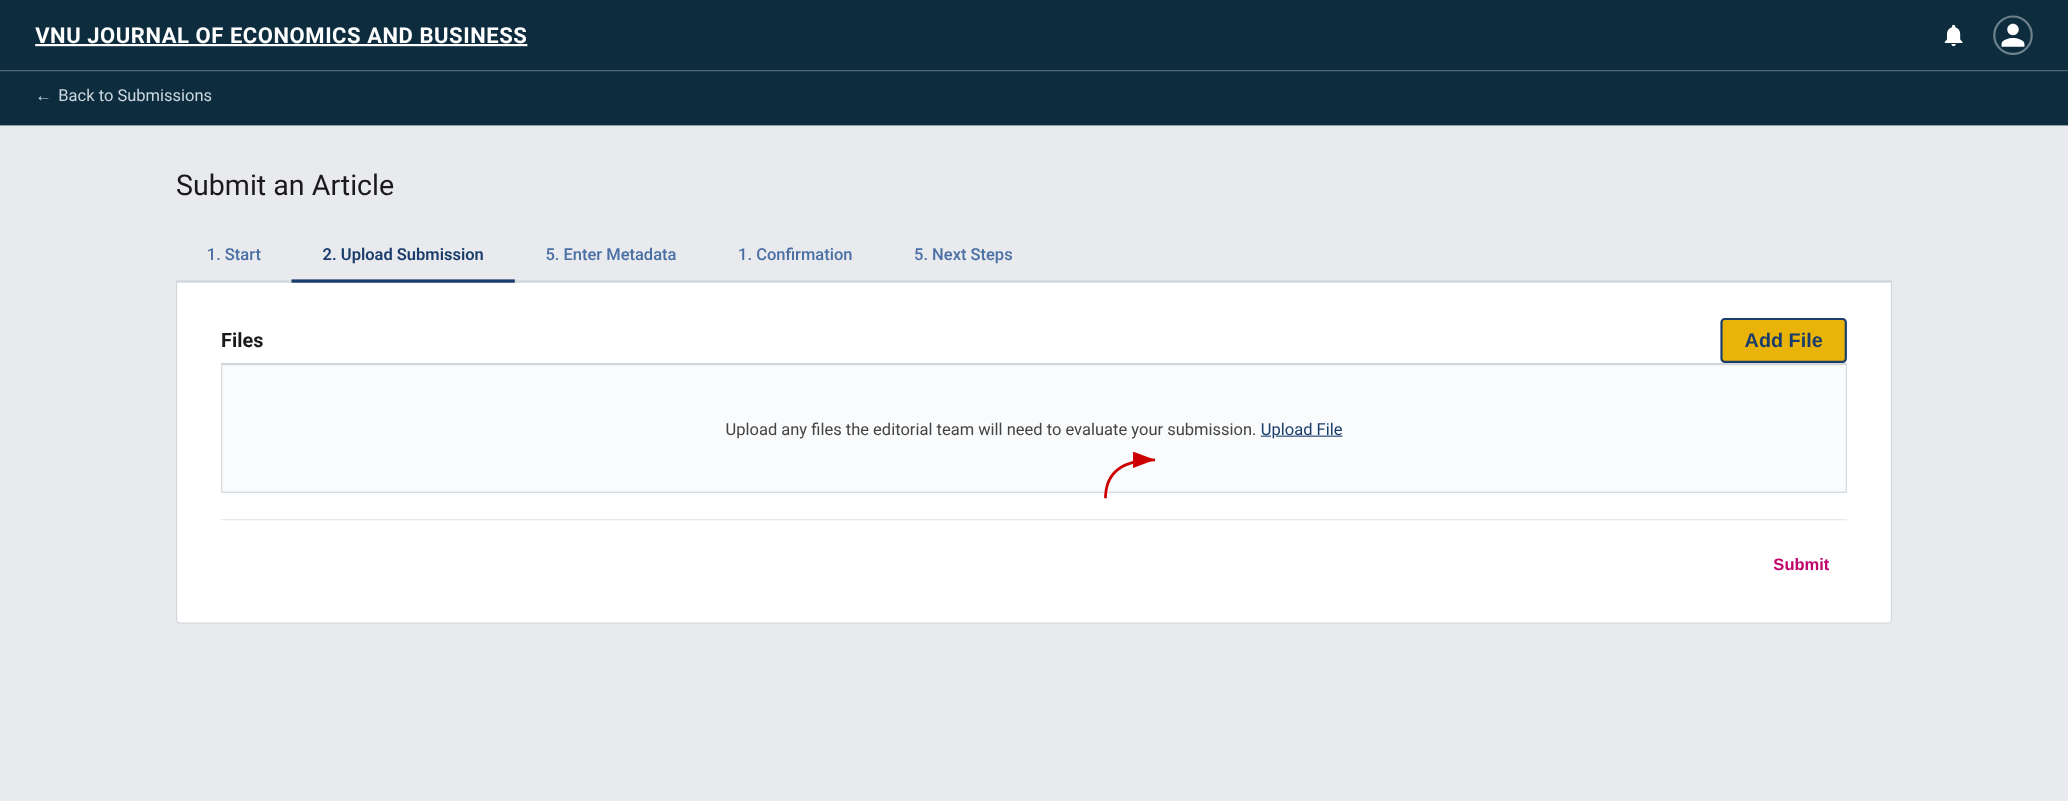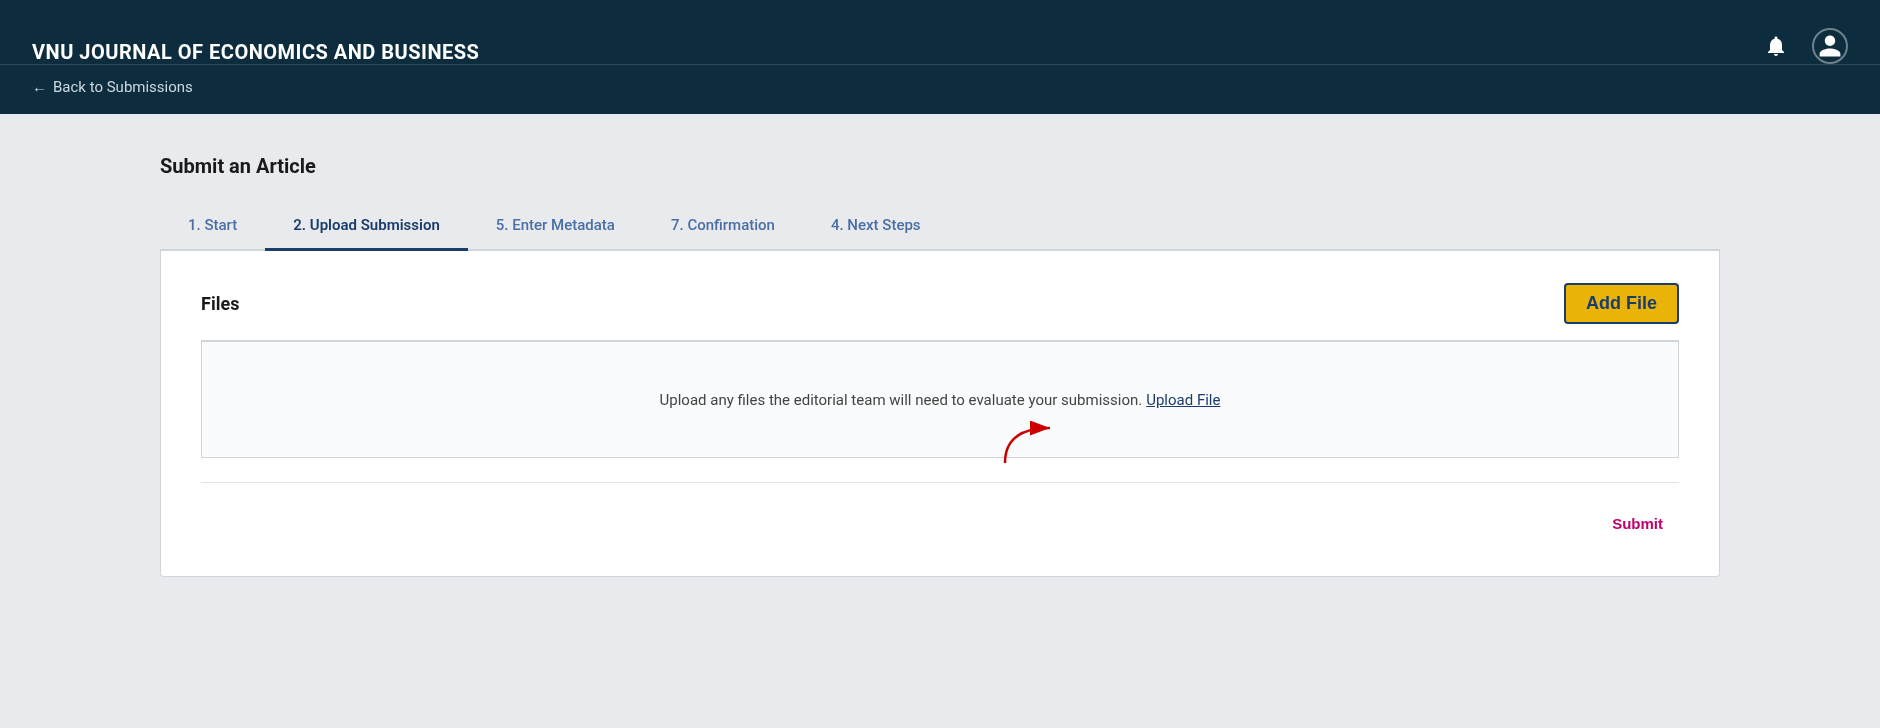--- a/index.html
+++ b/index.html
@@ -13,24 +13,25 @@
       background-color: #e8eaed;
       min-height: 728px;
       width: 1880px;
     }
 
     
     .header {
       background-color: #0d2d3f;
       color: white;
       display: flex;
-      align-items: flex-end;
+      align-items: center;
       justify-content: space-between;
       padding: 0 32px;
       height: 64px;
+      text-decoration: underline;
     }
 
     .header-title {
       font-size: 20px;
       font-weight: 700;
       letter-spacing: 0.5px;
       color: white;
     }
 
     .header-icons {
@@ -79,22 +80,22 @@
       gap: 6px;
       text-decoration: none;
     }
 
     
     .main {
       padding: 40px 160px;
     }
 
     .page-title {
-      font-size: 20px;
-      font-weight: 700;
+      font-size: 26px;
+      font-weight: 400;
       color: #1a1a1a;
       margin-bottom: 24px;
     }
 
     
     .tabs {
       display: flex;
       border-bottom: 2px solid #d0d5da;
       margin-bottom: 0;
       background: transparent;
@@ -126,21 +127,20 @@
       border-top: none;
       border-radius: 0 0 4px 4px;
       padding: 32px 40px;
     }
 
     
     .files-header {
       display: flex;
       justify-content: space-between;
       align-items: center;
-      padding-bottom: 16px;
       border-bottom: 1px solid #d0d5da;
       margin-bottom: 0;
     }
 
     .files-title {
       font-size: 18px;
       font-weight: 700;
       color: #1a1a1a;
     }
 
@@ -242,22 +242,22 @@
   </a>
 </div>
 
 <main class="main">
   <h1 class="page-title">Submit an Article</h1>
 
   <div class="tabs">
     <div class="tab">1. Start</div>
     <div class="tab active">2. Upload Submission</div>
     <div class="tab">5. Enter Metadata</div>
-    <div class="tab">7. Confirmation</div>
-    <div class="tab">4. Next Steps</div>
+    <div class="tab">1. Confirmation</div>
+    <div class="tab">5. Next Steps</div>
   </div>
 
   <div class="card">
 
     <div class="files-header">
       <span class="files-title">Files</span>
       <button class="add-file-button">Add File</button>
     </div>
 
     <div class="upload-area">

